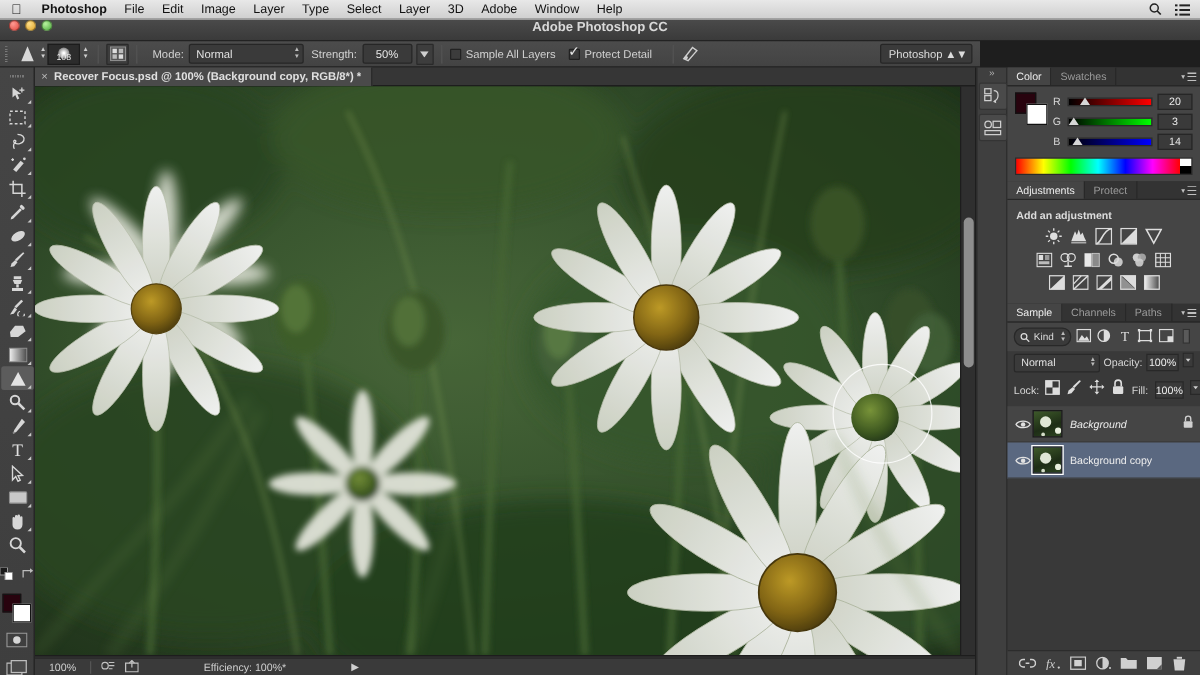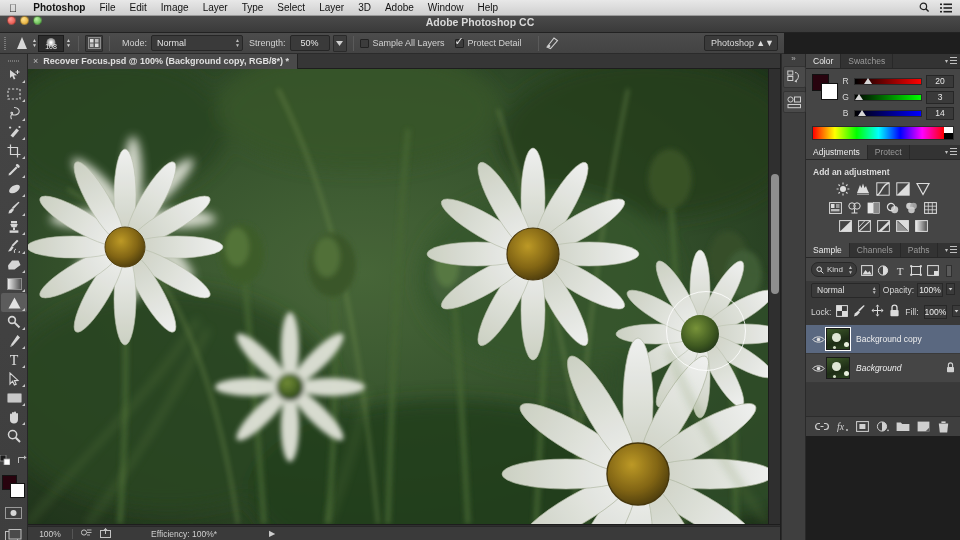--- a/index.html
+++ b/index.html
@@ -85,21 +85,21 @@
     background:#2f2f2f; border-top:1px solid #1d1d1d; }
   .hscroll .thumb { position:absolute; top:2px; left:398px; width:160px; height:7px;
     background:#9a9a9a; border-radius:4px; }
 
   
   .statusbar { position:absolute; left:28px; top:526px; width:752px; height:14px;
     background:#3a3a3a; border-top:1px solid #272727; display:flex; align-items:center;
     font-size:8.5px; color:#cfcfcf; }
   .statusbar .zoom { width:44px; text-align:center; }
   .statusbar .sep { width:1px; height:10px; background:#555; }
-  .statusbar .eff { margin-left:40px; }
+  .statusbar .eff { margin-left:52px; }
   .statusbar .arrow { margin-left:52px; font-size:8px; color:#cfcfcf; }
 
   
   .tools { position:absolute; left:0; top:54px; width:28px; height:486px;
     background:linear-gradient(#454545,#3e3e3e); border-right:1px solid #262626;
     padding-top:3px; }
   .tools .tgrip { height:8px; display:flex; align-items:center; justify-content:center; }
   .tools .tgrip::before { content:""; width:12px; height:2px;
     background:repeating-linear-gradient(90deg,#777 0 1px,transparent 1px 2px); }
   .tool { width:26px; height:19px; margin:0 1px; position:relative;
@@ -118,21 +118,21 @@
   
   .icondock { position:absolute; left:781px; top:54px; width:25px; height:486px;
     background:#3f3f3f; border-left:1px solid #2a2a2a; border-right:1px solid #2a2a2a; }
   .icondock .dgrip { height:9px; display:flex; align-items:center; justify-content:center; }
   .icondock .dgrip::before { content:"»"; font-size:8px; color:#b5b5b5; }
   .dockbtn { width:23px; height:22px; margin:3px 1px; background:#4a4a4a;
     border:1px solid #343434; border-radius:2px;
     display:flex; align-items:center; justify-content:center; }
 
   
-  .panels { position:absolute; left:806px; top:54px; width:154px; height:382px;
+  .panels { position:absolute; left:806px; top:54px; width:154px; height:486px;
     background:#393939; }
   .ptabs { height:15px; background:#333; display:flex; align-items:stretch;
     border-bottom:1px solid #272727; position:relative; }
   .ptab { padding:0 7px; display:flex; align-items:center; font-size:8.5px;
     color:#9a9a9a; background:#333; border-right:1px solid #282828; }
   .ptab.on { background:#454545; color:#ededed; }
   .pmenu { position:absolute; right:3px; top:3px; display:flex; gap:2px; align-items:center; }
   .pmenu .bars { width:7px; height:7px;
     background:repeating-linear-gradient(#c0c0c0 0 1px,transparent 1px 3px); }
   .pmenu .cv { font-size:6px; color:#c0c0c0; }
@@ -158,21 +158,21 @@
   .spectrum { height:14px; margin-top:4px; border:1px solid #2b2b2b; display:flex; }
   .spectrum .grad { flex:1; background:linear-gradient(90deg,#f00,#ff0,#0f0,#0ff,#00f,#f0f,#f00); }
   .spectrum .bw { width:9px; background:linear-gradient(#fff 50%,#000 50%); }
 
   
   .adjtitle { font-size:8.5px; color:#dcdcdc; margin:2px 0 5px 1px; font-weight:bold; }
   .adjrow { display:flex; justify-content:center; gap:6px; margin-bottom:6px; }
   .adjrow svg { display:block; }
 
   
-  .filtbar { display:flex; align-items:flex-end; gap:4px; padding:4px 5px; background:#454545; }
+  .filtbar { display:flex; align-items:flex-start; gap:4px; padding:4px 5px; background:#454545; }
   .kindsel { height:15px; background:#3a3a3a; border:1px solid #282828; border-radius:7px;
     display:flex; align-items:center; padding:0 3px 0 4px; gap:3px; color:#dcdcdc; font-size:8px; }
   .kindsel .cv { display:flex; flex-direction:column; margin-left:2px; }
   .kindsel .cv span { font-size:5px; line-height:4.5px; color:#bbb; }
   .filtico { width:13px; height:13px; display:flex; align-items:center; justify-content:center; }
   .blendrow { display:flex; align-items:center; gap:3px; padding:0 5px 4px; }
   .blend { flex:1; height:15px; background:#3a3a3a; border:1px solid #282828; border-radius:2px;
     display:flex; align-items:center; padding:0 2px 0 5px; color:#e0e0e0; font-size:8.5px; }
   .blend .cv { margin-left:auto; display:flex; flex-direction:column; }
   .blend .cv span { font-size:5px; line-height:4.5px; color:#bbb; }
@@ -1023,48 +1023,48 @@
             <rect x="1.4" y="6" width="8.2" height="6.2" rx="1" fill="#ddd"></rect>
           </svg></span>
       <span class="miniLbl" style="margin-left:auto">Fill:</span>
       <span class="minifield">100%</span>
       <span><svg width="9" height="12" viewBox="0 0 9 12">
             <rect x="0.5" y="0.5" width="8" height="11" fill="#3a3a3a" stroke="#282828"></rect>
             <polygon points="2.6,5 6.4,5 4.5,7.4" fill="#cfcfcf"></polygon>
           </svg></span>
     </div>
 
-    <div class="layerrow sel">
-      <span class="eye">
-        <svg width="13" height="9" viewBox="0 0 13 9">
-            <path d="M0.8 4.5 C3 1 10 1 12.2 4.5 C10 8 3 8 0.8 4.5 Z" fill="none" stroke="#e0e0e0"></path>
-            <circle cx="6.5" cy="4.5" r="1.8" fill="#e0e0e0"></circle>
-          </svg>
-      </span>
-      <span class="thumb2 selected"></span>
-      <span class="lname">Background copy</span>
-    </div>
-
     <div class="layerrow">
       <span class="eye">
         <svg width="13" height="9" viewBox="0 0 13 9">
             <path d="M0.8 4.5 C3 1 10 1 12.2 4.5 C10 8 3 8 0.8 4.5 Z" fill="none" stroke="#e0e0e0"></path>
             <circle cx="6.5" cy="4.5" r="1.8" fill="#e0e0e0"></circle>
           </svg>
       </span>
       <span class="thumb2"></span>
       <span class="lname italic">Background</span>
       <span>
         <svg width="9" height="11" viewBox="0 0 9 11">
             <path d="M2.4 5 L2.4 3 a2.1 2.1 0 0 1 4.2 0 L6.6 5" fill="none" stroke="#d0d0d0" stroke-width="1.1"></path>
             <rect x="1" y="5" width="7" height="5.2" rx="0.8" fill="#d0d0d0"></rect>
           </svg>
       </span>
     </div>
 
+    <div class="layerrow sel">
+      <span class="eye">
+        <svg width="13" height="9" viewBox="0 0 13 9">
+            <path d="M0.8 4.5 C3 1 10 1 12.2 4.5 C10 8 3 8 0.8 4.5 Z" fill="none" stroke="#e0e0e0"></path>
+            <circle cx="6.5" cy="4.5" r="1.8" fill="#e0e0e0"></circle>
+          </svg>
+      </span>
+      <span class="thumb2 selected"></span>
+      <span class="lname">Background copy</span>
+    </div>
+
     <div class="layersfoot">
       <span class="fi">
           <svg width="14" height="9" viewBox="0 0 14 9">
             <path d="M5.5 4.5 L8.5 4.5 M5 1.5 L3.6 1.5 a3 3 0 0 0 0 6 L5 7.5 M9 1.5 L10.4 1.5 a3 3 0 0 1 0 6 L9 7.5" fill="none" stroke="#d0d0d0" stroke-width="1.2"></path>
           </svg>
         </span>
       <span class="fi">
           <svg width="14" height="11" viewBox="0 0 14 11">
             <text x="5.5" y="9" font-family="Liberation Serif, serif" font-style="italic" font-size="10" fill="#d0d0d0" text-anchor="middle">fx</text>
             <circle cx="12" cy="9" r="0.9" fill="#d0d0d0"></circle>

